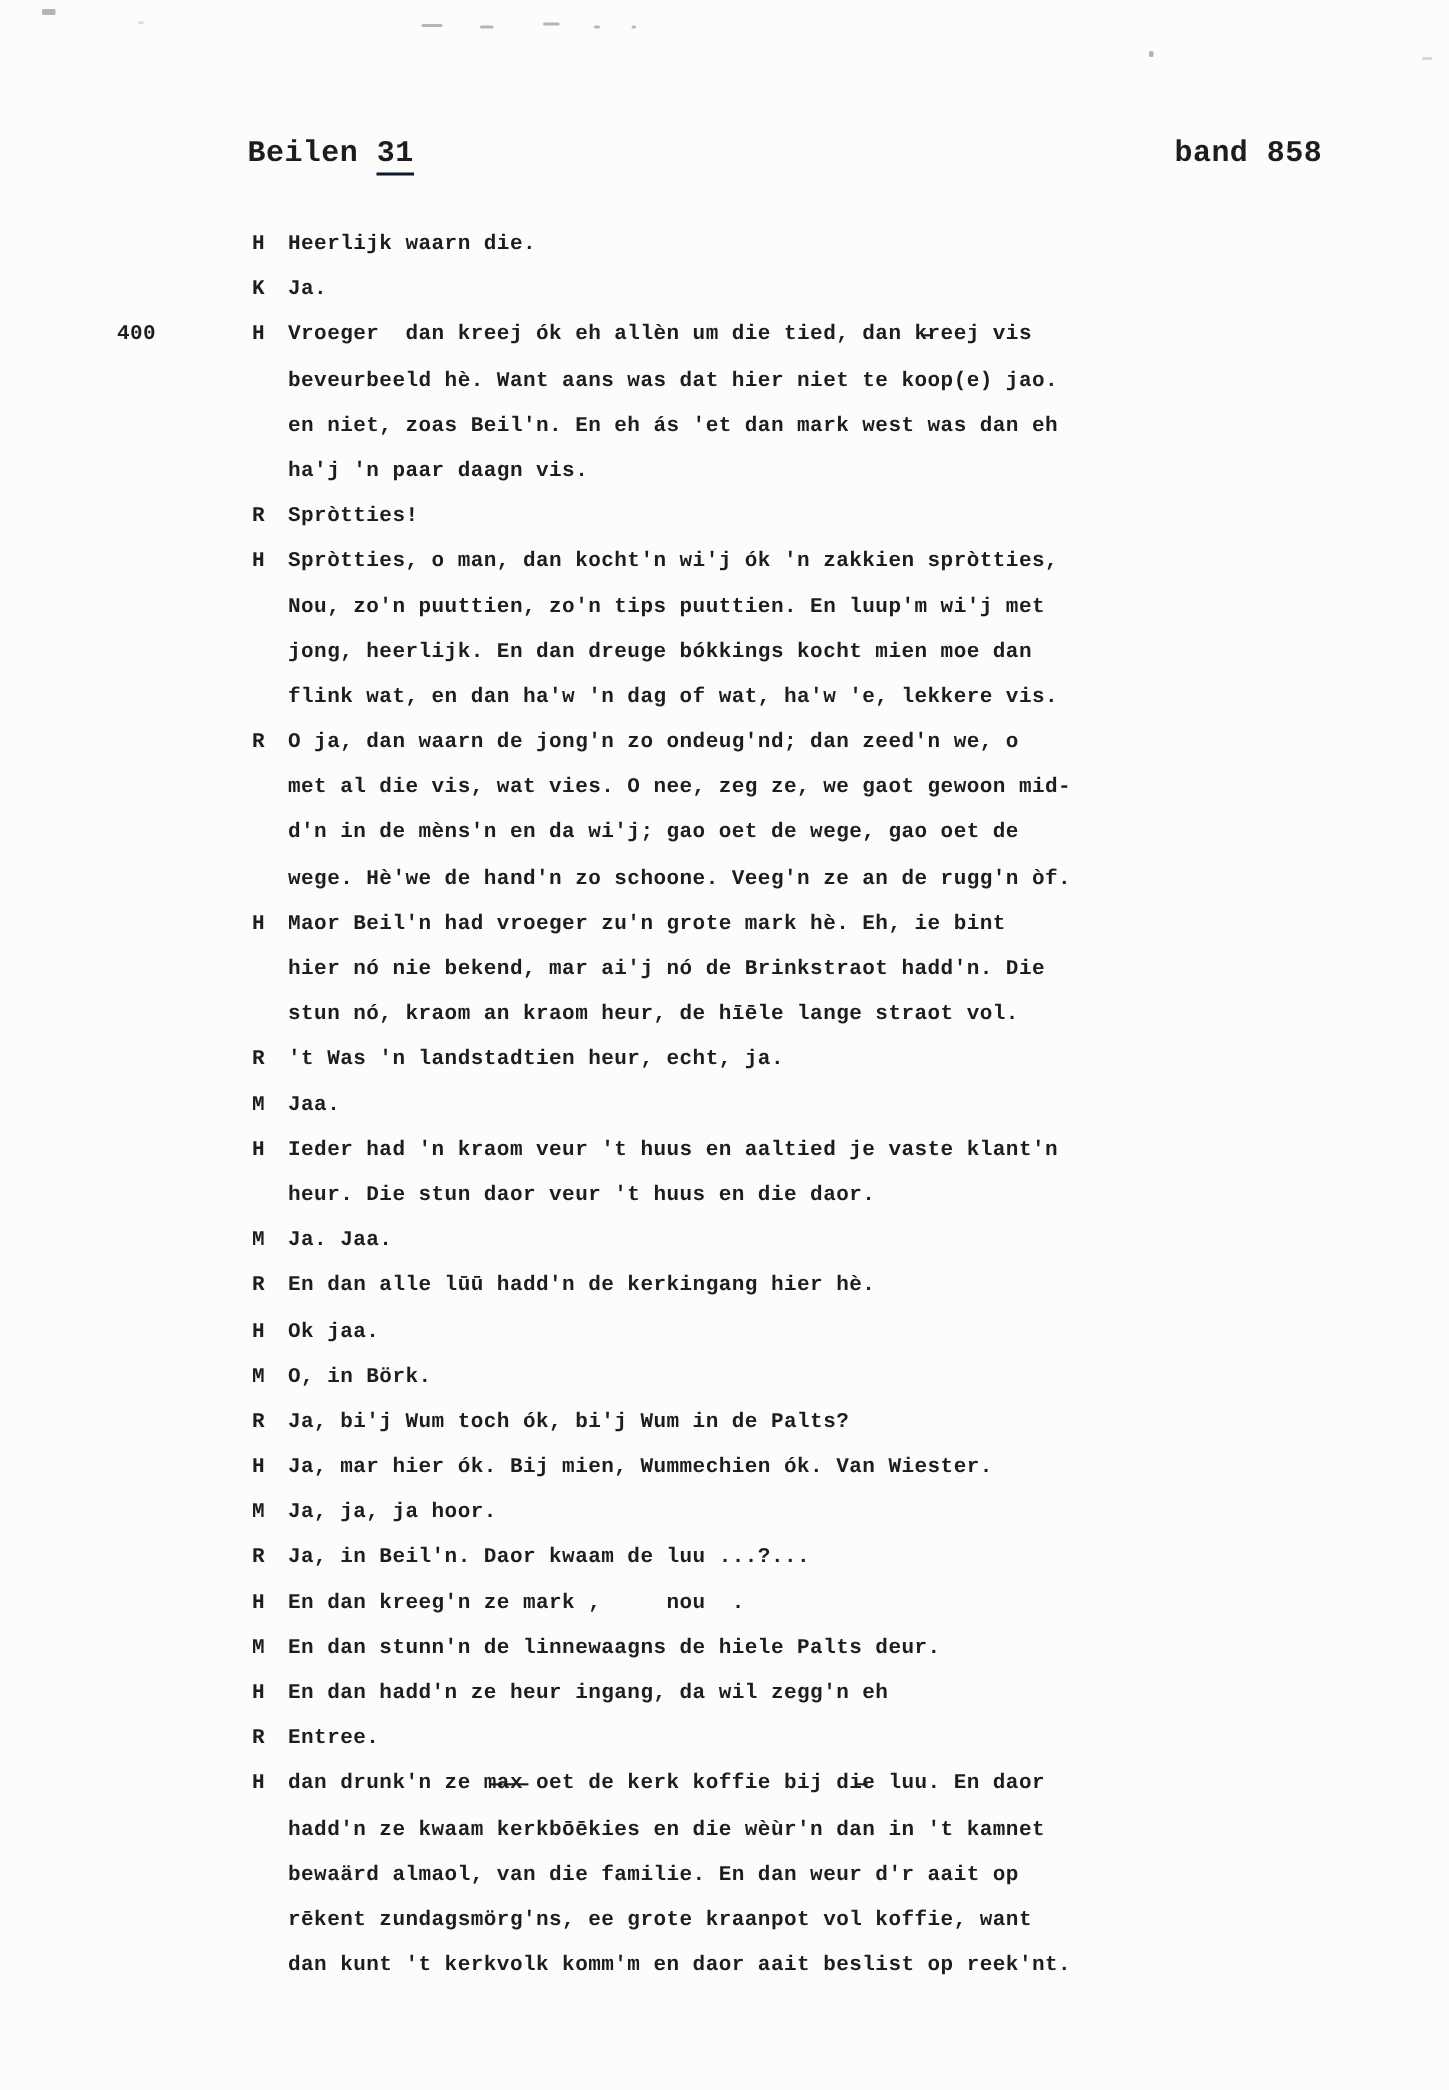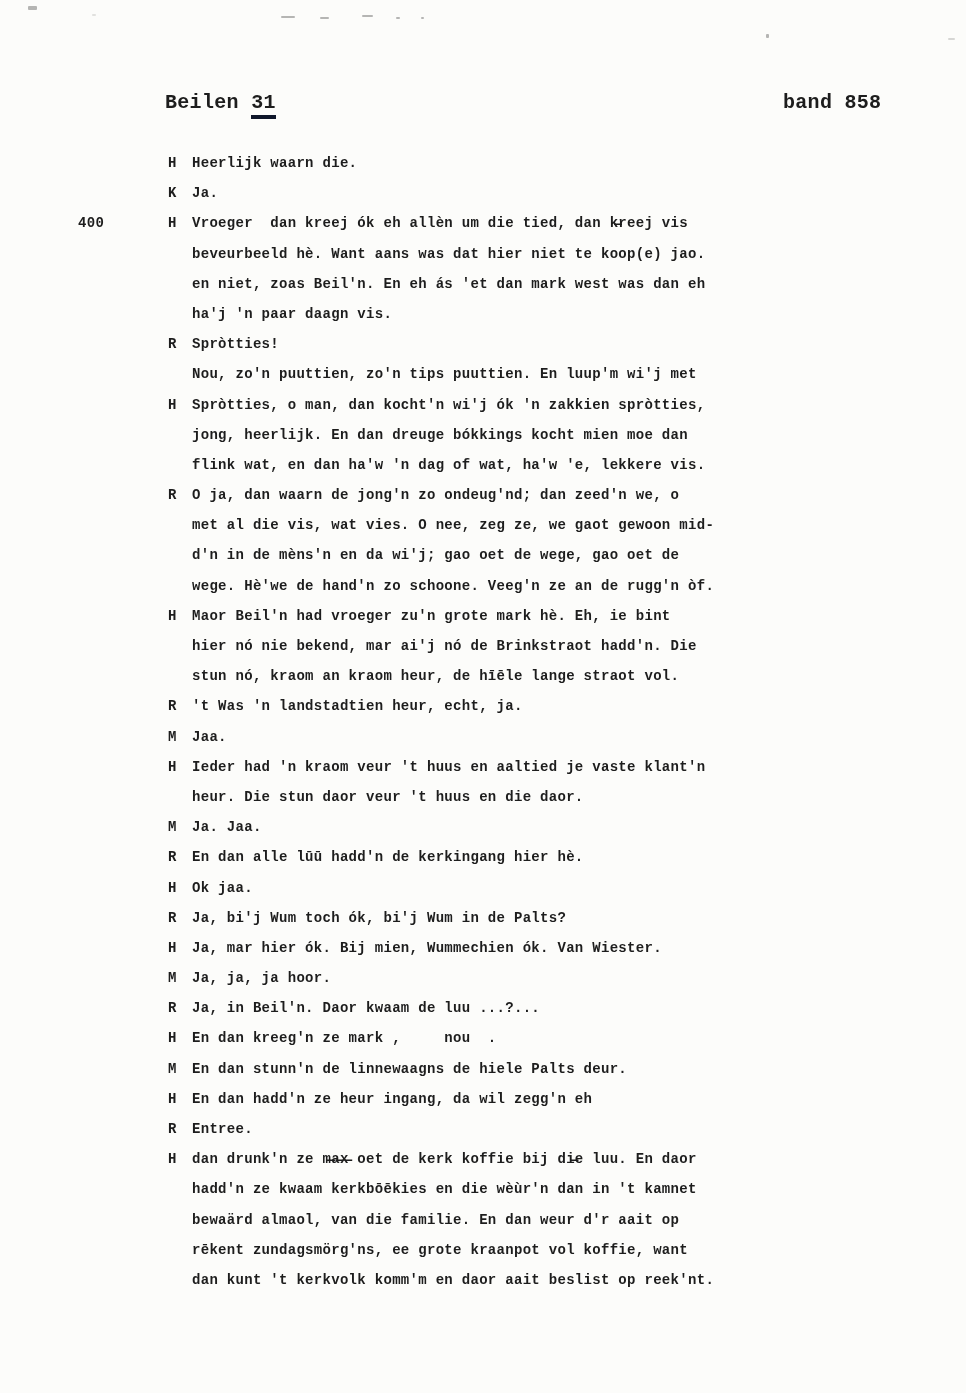--- a/index.html
+++ b/index.html
@@ -12,21 +12,21 @@
     font-weight:700;
     color:#1d1d1d;
     overflow:hidden;
   }
   .hdr{
     position:absolute;top:88px;height:30px;line-height:30px;
     font-size:20px;letter-spacing:0.3px;white-space:pre;
   }
   .hdr-left{left:165px;}
   .hdr-right{left:783px;}
-  .u{border-bottom:4px solid #0f172a;padding-bottom:1px;}
+  .u{border-bottom:2px solid #0f172a;padding-bottom:1px;}
   .transcript{position:absolute;left:168px;top:148px;right:0;}
   .t-row{
     position:relative;height:30.2px;line-height:30.2px;
     font-size:14px;letter-spacing:0.3px;white-space:pre;
   }
   .spk{display:inline-block;width:24px;}
   .txt{}
   .margin-num{position:absolute;left:-90px;top:0;}
   .speck{position:absolute;background:#8f8f8d;opacity:.65;border-radius:1px;}
 </style>
@@ -50,38 +50,39 @@
   <div class="hdr hdr-right">band 858</div>
 
   <div class="transcript">
       <div class="t-row"><span class="spk">H</span><span class="txt">Heerlijk waarn die.</span></div>
       <div class="t-row"><span class="spk">K</span><span class="txt">Ja.</span></div>
       <div class="t-row"><span class="margin-num">400</span><span class="spk">H</span><span class="txt">Vroeger  dan kreej ók eh allèn um die tied, dan k̶reej vis</span></div>
       <div class="t-row"><span class="spk"></span><span class="txt">beveurbeeld hè. Want aans was dat hier niet te koop(e) jao.</span></div>
       <div class="t-row"><span class="spk"></span><span class="txt">en niet, zoas Beil'n. En eh ás 'et dan mark west was dan eh</span></div>
       <div class="t-row"><span class="spk"></span><span class="txt">ha'j 'n paar daagn vis.</span></div>
       <div class="t-row"><span class="spk">R</span><span class="txt">Spròtties!</span></div>
+      <div class="t-row"><span class="spk">H</span><span class="txt">Spròtties, o man, dan kocht'n wi'j ók 'n zakkien spròtties,</span></div>
       <div class="t-row"><span class="spk"></span><span class="txt">Nou, zo'n puuttien, zo'n tips puuttien. En luup'm wi'j met</span></div>
-      <div class="t-row"><span class="spk">H</span><span class="txt">Spròtties, o man, dan kocht'n wi'j ók 'n zakkien spròtties,</span></div>
       <div class="t-row"><span class="spk"></span><span class="txt">jong, heerlijk. En dan dreuge bókkings kocht mien moe dan</span></div>
       <div class="t-row"><span class="spk"></span><span class="txt">flink wat, en dan ha'w 'n dag of wat, ha'w 'e, lekkere vis.</span></div>
       <div class="t-row"><span class="spk">R</span><span class="txt">O ja, dan waarn de jong'n zo ondeug'nd; dan zeed'n we, o</span></div>
       <div class="t-row"><span class="spk"></span><span class="txt">met al die vis, wat vies. O nee, zeg ze, we gaot gewoon mid-</span></div>
       <div class="t-row"><span class="spk"></span><span class="txt">d'n in de mèns'n en da wi'j; gao oet de wege, gao oet de</span></div>
       <div class="t-row"><span class="spk"></span><span class="txt">wege. Hè'we de hand'n zo schoone. Veeg'n ze an de rugg'n òf.</span></div>
       <div class="t-row"><span class="spk">H</span><span class="txt">Maor Beil'n had vroeger zu'n grote mark hè. Eh, ie bint</span></div>
       <div class="t-row"><span class="spk"></span><span class="txt">hier nó nie bekend, mar ai'j nó de Brinkstraot hadd'n. Die</span></div>
       <div class="t-row"><span class="spk"></span><span class="txt">stun nó, kraom an kraom heur, de hīēle lange straot vol.</span></div>
       <div class="t-row"><span class="spk">R</span><span class="txt">'t Was 'n landstadtien heur, echt, ja.</span></div>
       <div class="t-row"><span class="spk">M</span><span class="txt">Jaa.</span></div>
       <div class="t-row"><span class="spk">H</span><span class="txt">Ieder had 'n kraom veur 't huus en aaltied je vaste klant'n</span></div>
       <div class="t-row"><span class="spk"></span><span class="txt">heur. Die stun daor veur 't huus en die daor.</span></div>
       <div class="t-row"><span class="spk">M</span><span class="txt">Ja. Jaa.</span></div>
       <div class="t-row"><span class="spk">R</span><span class="txt">En dan alle lūū hadd'n de kerkingang hier hè.</span></div>
       <div class="t-row"><span class="spk">H</span><span class="txt">Ok jaa.</span></div>
+      <div class="t-row"><span class="spk">M</span><span class="txt">O, in Börk.</span></div>
       <div class="t-row"><span class="spk">R</span><span class="txt">Ja, bi'j Wum toch ók, bi'j Wum in de Palts?</span></div>
       <div class="t-row"><span class="spk">H</span><span class="txt">Ja, mar hier ók. Bij mien, Wummechien ók. Van Wiester.</span></div>
       <div class="t-row"><span class="spk">M</span><span class="txt">Ja, ja, ja hoor.</span></div>
       <div class="t-row"><span class="spk">R</span><span class="txt">Ja, in Beil'n. Daor kwaam de luu ...?...</span></div>
       <div class="t-row"><span class="spk">H</span><span class="txt">En dan kreeg'n ze mark ,     nou  .</span></div>
       <div class="t-row"><span class="spk">M</span><span class="txt">En dan stunn'n de linnewaagns de hiele Palts deur.</span></div>
       <div class="t-row"><span class="spk">H</span><span class="txt">En dan hadd'n ze heur ingang, da wil zegg'n eh</span></div>
       <div class="t-row"><span class="spk">R</span><span class="txt">Entree.</span></div>
       <div class="t-row"><span class="spk">H</span><span class="txt">dan drunk'n ze m̶a̶x̶ oet de kerk koffie bij di̶e luu. En daor</span></div>
       <div class="t-row"><span class="spk"></span><span class="txt">hadd'n ze kwaam kerkbōēkies en die wèùr'n dan in 't kamnet</span></div>

